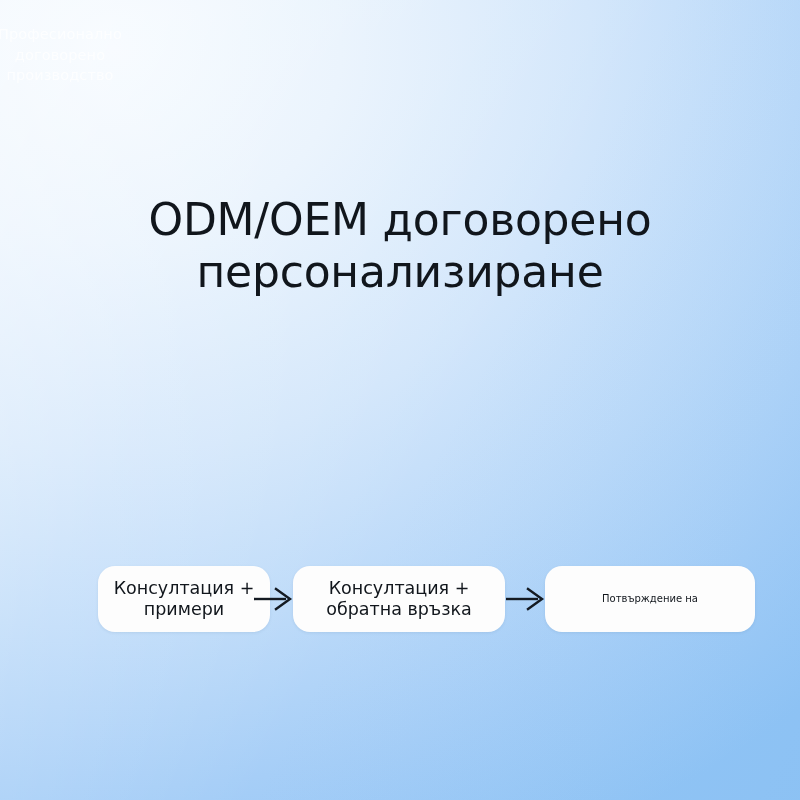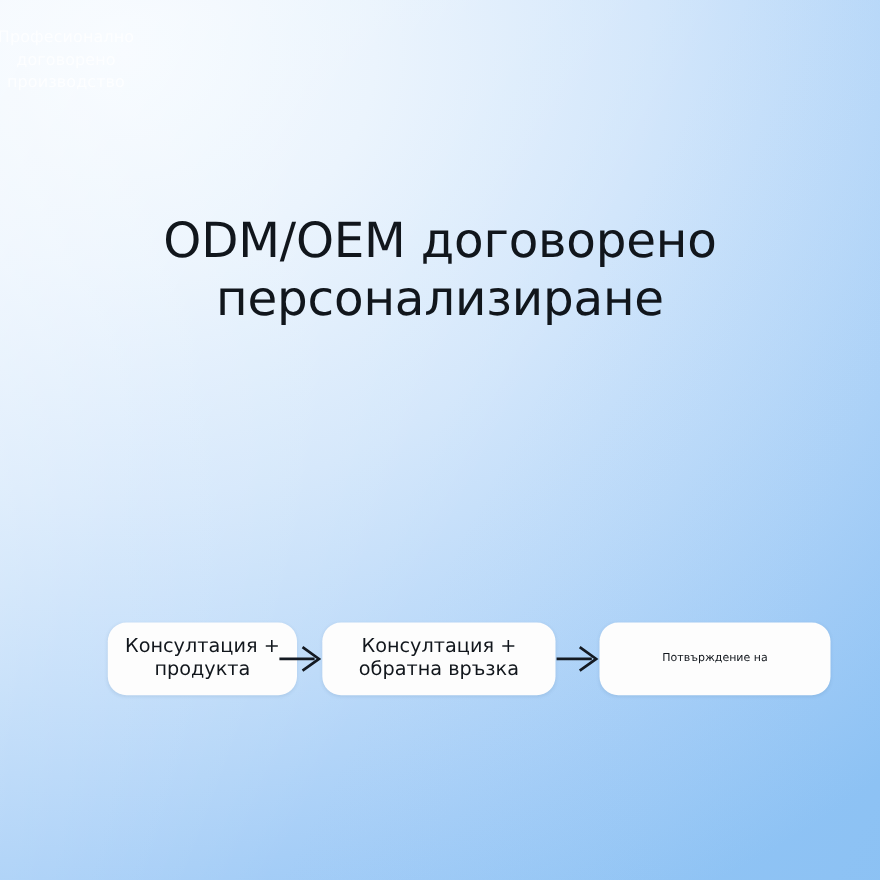--- a/index.html
+++ b/index.html
@@ -177,21 +177,21 @@
     <div>ODM/OEM договорено</div>
     <div>персонализиране</div>
   </div>
 
   <div class="flow">
 
     <div class="flow-row">
       <div class="node col1 h-a fs-lg">
         <div>
           <span>Консултация +</span>
-          <span>продукта</span>
+          <span>примери</span>
         </div>
       </div>
       <svg class="arrow a1" viewBox="0 0 44 26">
         <path d="M2 13 H34" stroke="#141a22" stroke-width="2.4" fill="none"></path>
         <path d="M24 3 L38 13 L24 23" stroke="#141a22" stroke-width="2.4" fill="none" stroke-linecap="square"></path>
       </svg>
       <div class="node col2 h-a fs-lg">
         <div>
           <span>Консултация +</span>
           <span>обратна връзка</span>

